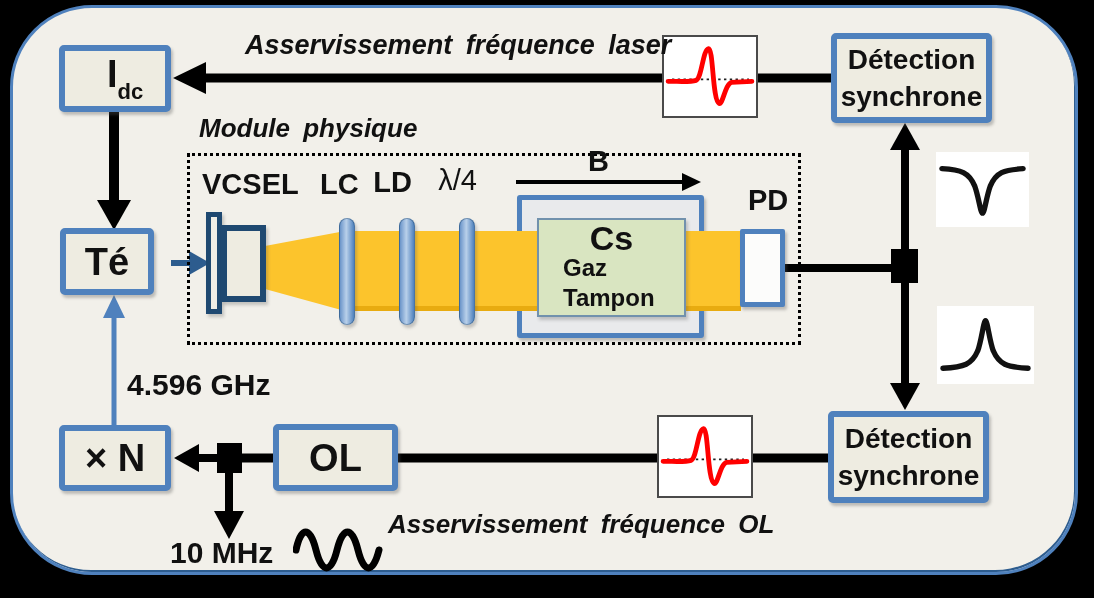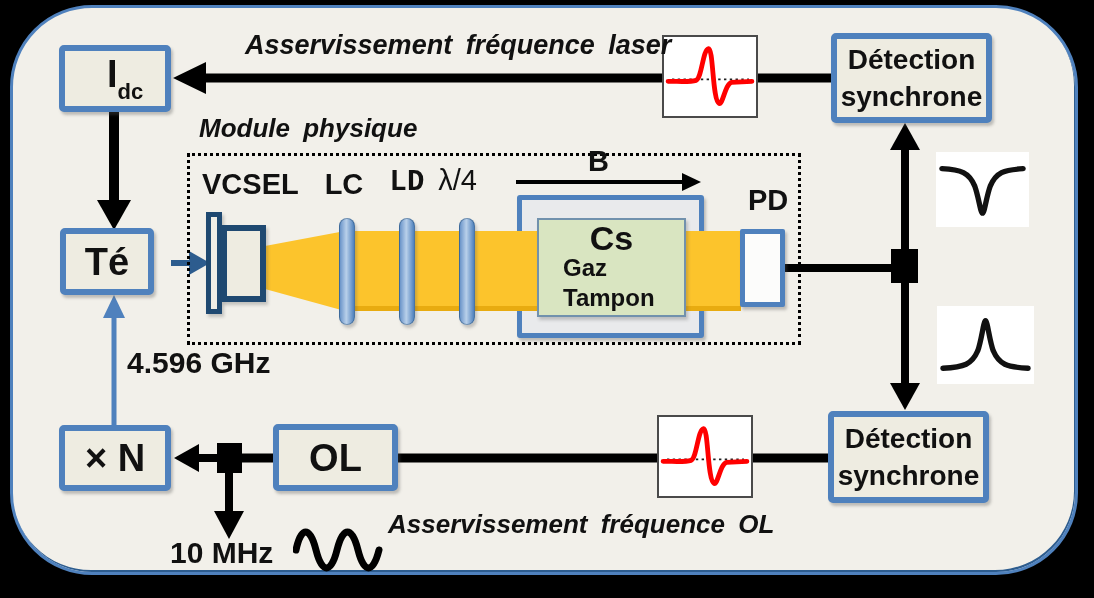--- a/index.html
+++ b/index.html
@@ -144,22 +144,22 @@
 
   <svg class="abs" style="left:293px;top:524px;" width="92" height="52" viewBox="0 0 92 52">
     <path d="M3 26 C8 2 17 2 23 26 C29 50 38 50 44 26 C50 2 59 2 65 26 C71 50 80 50 86 26" fill="none" stroke="#000" stroke-width="7" stroke-linecap="round"></path>
   </svg>
 
   <div class="abs title" style="left:199px;top:113px;font-size:26px;">Module physique</div>
   <div class="abs title" style="left:245px;top:30px;width:395px;text-align:center;">Asservissement fréquence laser</div>
   <div class="abs title" style="left:388px;top:509px;font-size:26px;">Asservissement fréquence OL</div>
 
   <div class="abs modlbl" style="left:202px;top:168px;">VCSEL</div>
-  <div class="abs modlbl" style="left:320px;top:168px;width:48px;text-align:center;">LC</div>
-  <div class="abs modlbl" style="left:383px;top:166px;width:48px;text-align:center;font-family:Liberation Mono, monospace;">LD</div>
+  <div class="abs modlbl" style="left:320px;top:168px;width:48px;text-align:left;">LC</div>
+  <div class="abs modlbl" style="left:364px;top:166px;width:48px;text-align:right;">LD</div>
   <div class="abs modlbl" style="left:417px;top:164px;width:60px;text-align:right;font-weight:normal;">λ/4</div>
   <div class="abs modlbl" style="left:588px;top:145px;">B</div>
   <div class="abs modlbl" style="left:748px;top:184px;">PD</div>
 
-  <div class="abs freq" style="left:127px;top:346px;">4.596 GHz</div>
+  <div class="abs freq" style="left:127px;top:368px;">4.596 GHz</div>
   <div class="abs freq" style="left:170px;top:536px;">10 MHz</div>
 
 </div>
 
 </body></html>

